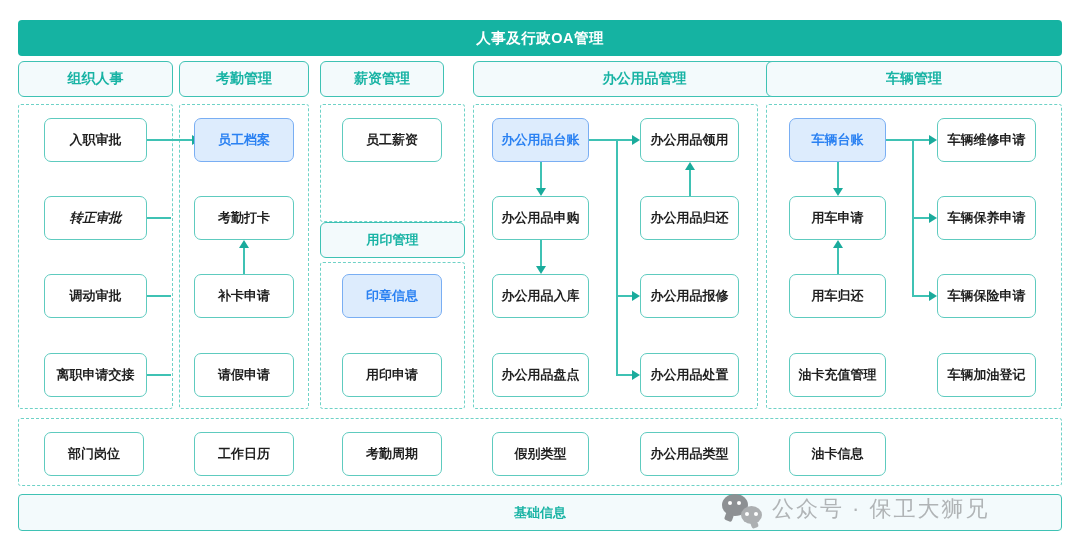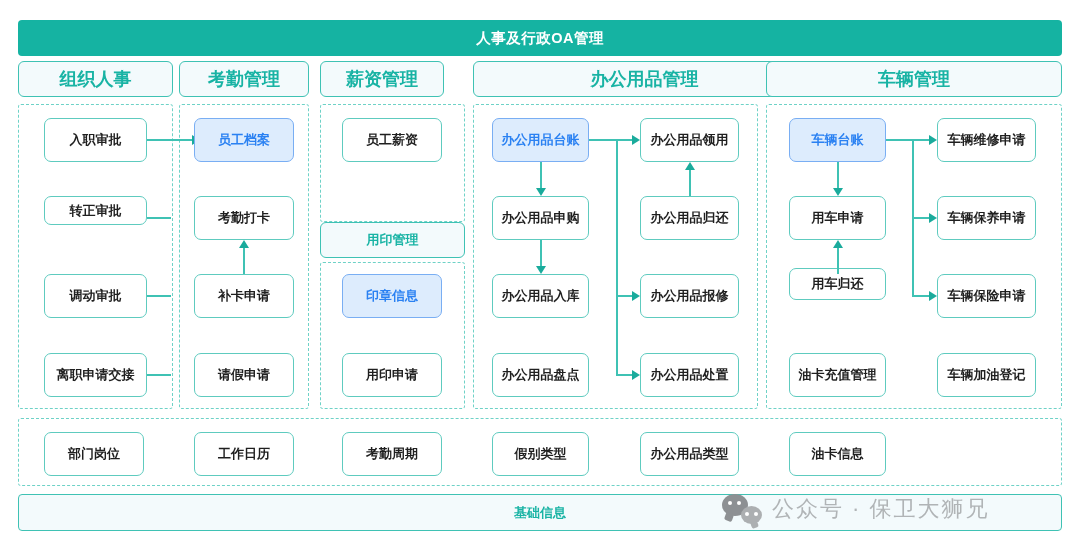--- a/index.html
+++ b/index.html
@@ -14,21 +14,21 @@
     left:18px;top:20px;width:1044px;height:36px;
     background:#15b3a2;border-radius:4px;
     display:flex;align-items:center;justify-content:center;
     color:#ffffff;font-size:14.5px;font-weight:bold;letter-spacing:.5px;
   }
 
   
   .tab{
     height:36px;background:#f3fafc;border:1px solid #3fc2b4;border-radius:6px;
     display:flex;align-items:center;justify-content:center;
-    color:#18b3a4;font-size:18px;font-weight:bold;
+    color:#18b3a4;font-size:14px;font-weight:bold;
   }
 
   
   .panel{border:1.5px dashed #6ed2c7;border-radius:3px;background:transparent;}
 
   
   .node{
     background:#ffffff;border:1.2px solid #5ecbbf;border-radius:7px;
     display:flex;align-items:center;justify-content:center;
     color:#1f1f1f;font-size:13px;font-weight:bold;text-align:center;
@@ -90,21 +90,21 @@
   <div class="abs tab" style="left:766px;top:61px;width:296px;">车辆管理</div>
 
   <div class="abs panel" style="left:18px;top:104px;width:155px;height:305px;"></div>
   <div class="abs panel" style="left:179px;top:104px;width:130px;height:305px;"></div>
   <div class="abs panel" style="left:320px;top:104px;width:145px;height:118px;"></div>
   <div class="abs panel" style="left:320px;top:262px;width:145px;height:147px;"></div>
   <div class="abs panel" style="left:473px;top:104px;width:285px;height:305px;"></div>
   <div class="abs panel" style="left:766px;top:104px;width:296px;height:305px;"></div>
 
   <div class="abs node" style="left:44px;top:118px;width:103px;height:44px;">入职审批</div>
-  <div class="abs node" style="left:44px;top:196px;width:103px;height:29px;">转正审批</div>
+  <div class="abs node" style="left:44px;top:196px;width:103px;height:44px;font-style:italic;">转正审批</div>
   <div class="abs node" style="left:44px;top:274px;width:103px;height:44px;">调动审批</div>
   <div class="abs node" style="left:44px;top:353px;width:103px;height:44px;">离职申请交接</div>
 
   <div class="abs ln lnh" style="left:147px;top:139px;width:48px;"></div>
   <div class="abs arrow right" style="left:192px;top:135px;"></div>
   <div class="abs ln lnh" style="left:147px;top:217px;width:24px;"></div>
   <div class="abs ln lnh" style="left:147px;top:295px;width:24px;"></div>
   <div class="abs ln lnh" style="left:147px;top:374px;width:24px;"></div>
 
   <div class="abs node blue" style="left:194px;top:118px;width:100px;height:44px;">员工档案</div>
@@ -144,21 +144,21 @@
   <div class="abs ln lnh" style="left:616px;top:295px;width:20px;"></div>
   <div class="abs arrow right" style="left:632px;top:291px;"></div>
   <div class="abs ln lnh" style="left:616px;top:374px;width:20px;"></div>
   <div class="abs arrow right" style="left:632px;top:370px;"></div>
 
   <div class="abs ln lnv" style="left:689px;top:170px;height:26px;"></div>
   <div class="abs arrow up" style="left:685px;top:162px;"></div>
 
   <div class="abs node blue" style="left:789px;top:118px;width:97px;height:44px;">车辆台账</div>
   <div class="abs node" style="left:789px;top:196px;width:97px;height:44px;">用车申请</div>
-  <div class="abs node" style="left:789px;top:268px;width:97px;height:32px;">用车归还</div>
+  <div class="abs node" style="left:789px;top:274px;width:97px;height:44px;">用车归还</div>
   <div class="abs node" style="left:789px;top:353px;width:97px;height:44px;">油卡充值管理</div>
 
   <div class="abs node" style="left:937px;top:118px;width:99px;height:44px;">车辆维修申请</div>
   <div class="abs node" style="left:937px;top:196px;width:99px;height:44px;">车辆保养申请</div>
   <div class="abs node" style="left:937px;top:274px;width:99px;height:44px;">车辆保险申请</div>
   <div class="abs node" style="left:937px;top:353px;width:99px;height:44px;">车辆加油登记</div>
 
   <div class="abs ln lnv" style="left:837px;top:162px;height:26px;"></div>
   <div class="abs arrow down" style="left:833px;top:188px;"></div>
 

